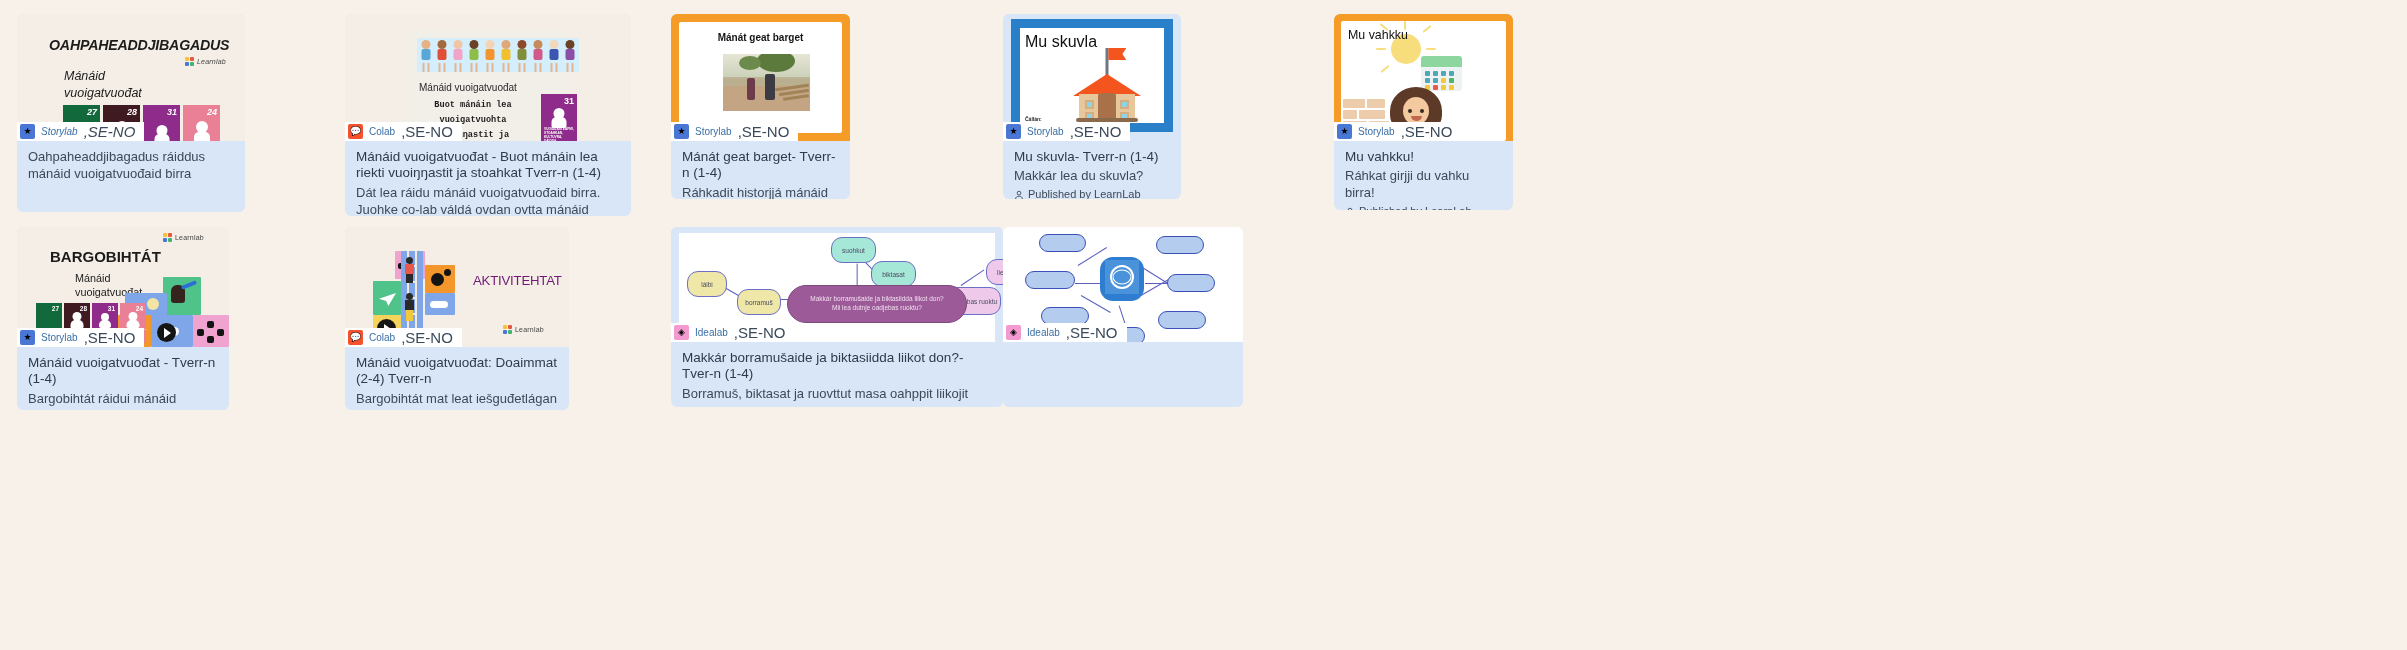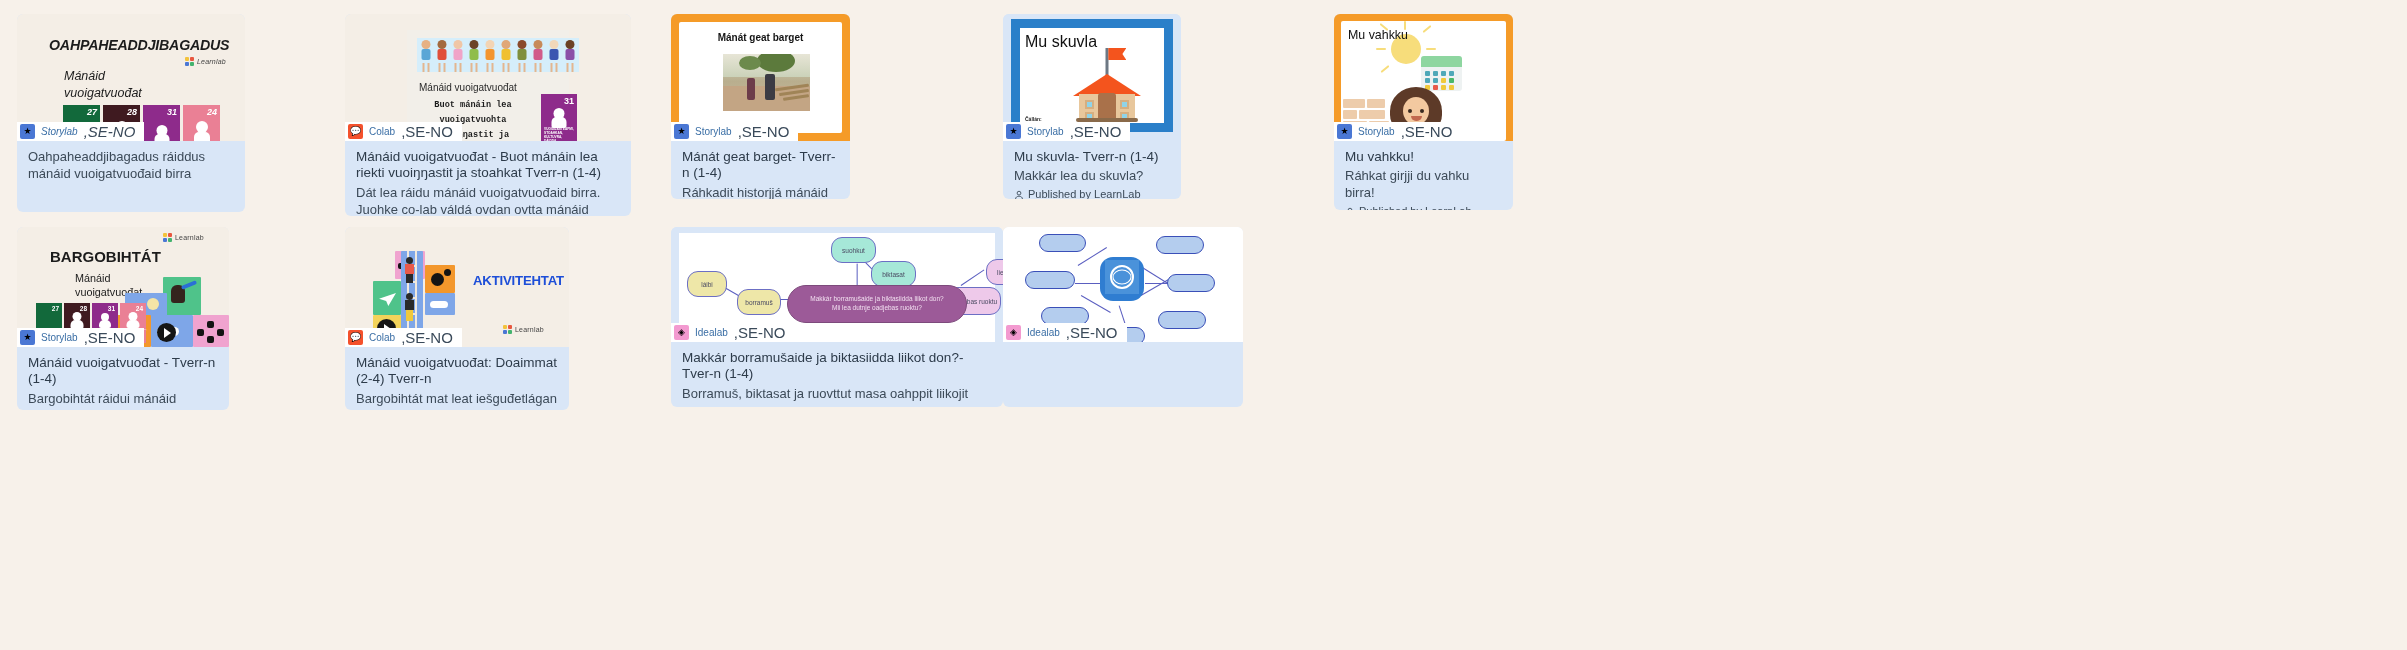--- a/index.html
+++ b/index.html
@@ -549,21 +549,21 @@
             <i style="position:absolute;left:3px;top:0;width:7px;height:7px;border-radius:50%;background:#2a2a2a;"></i>
             <i style="position:absolute;left:2px;top:7px;width:9px;height:10px;background:#e8594a;"></i>
             <i style="position:absolute;left:3px;top:17px;width:7px;height:9px;background:#2a2a2a;"></i>
           </span>
           <span style="position:absolute;left:30px;top:42px;width:14px;height:28px;">
             <i style="position:absolute;left:3px;top:0;width:7px;height:7px;border-radius:50%;background:#2a2a2a;"></i>
             <i style="position:absolute;left:2px;top:7px;width:9px;height:10px;background:#2a2a2a;"></i>
             <i style="position:absolute;left:3px;top:17px;width:7px;height:11px;background:#f0c93c;"></i>
           </span>
         </div>
-        <div style="position:absolute;left:128px;top:46px;font-size:13.2px;font-weight:700;color:#1d4ed8;letter-spacing:-.2px;">AKTIVITEHTAT</div>
+        <div style="position:absolute;left:128px;top:46px;font-size:13.2px;font-weight:400;color:#701a75;letter-spacing:-.2px;">AKTIVITEHTAT</div>
         <div class="learnlab" style="left:158px;top:98px;">
           <span class="ll-sq">
               <i></i>
               <i></i>
               <i></i>
               <i></i>
             </span>
           <span class="ll-txt">Learnlab</span>
         </div>
       </div>

